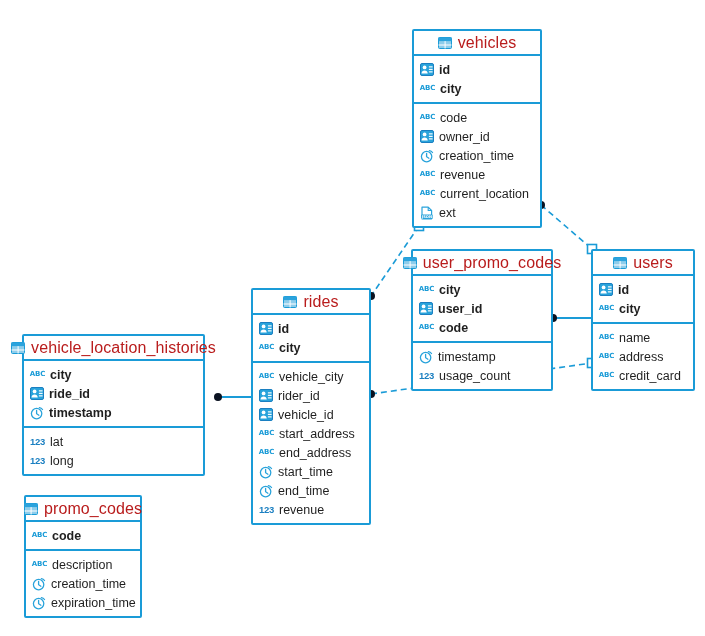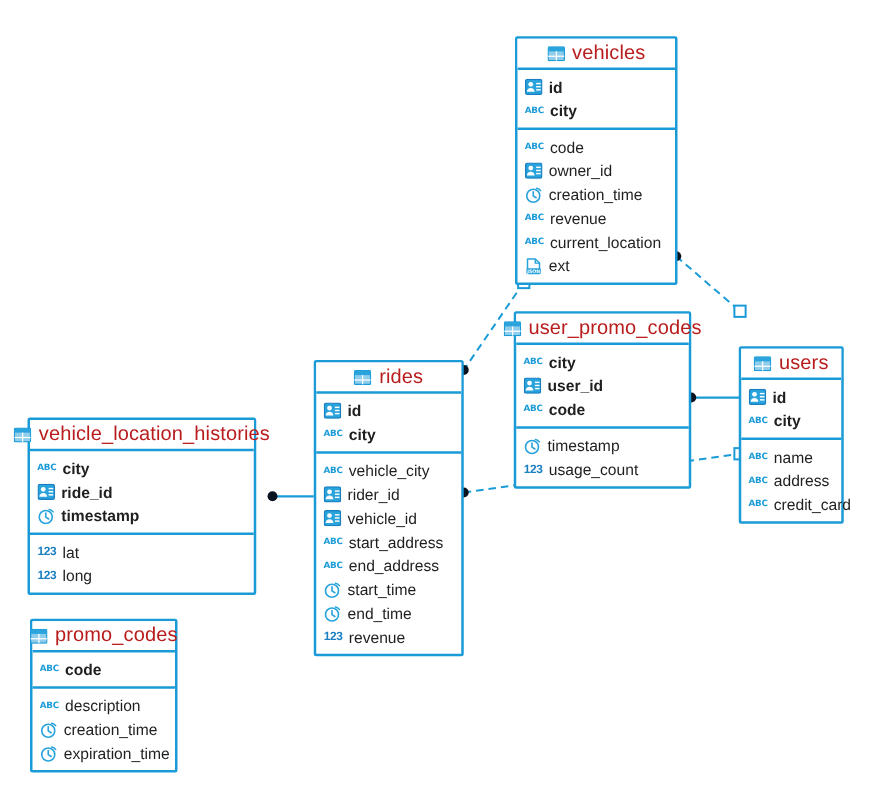--- a/index.html
+++ b/index.html
@@ -263,21 +263,21 @@
             </svg>
           </span>
           <span class="field-label">timestamp</span>
         </div>
         <div class="field">
           <span class="ico ico-123" style="width: 15px;">123</span>
           <span class="field-label">usage_count</span>
         </div>
       </div>
     </div>
-    <div class="entity" style="left: 591px; top: 249px; width: 84px; margin-top: 28px;">
+    <div class="entity" style="left: 591px; top: 249px; width: 104px;">
       <div class="entity-header">
         <span class="ico">
           <svg width="14" height="12" viewBox="0 0 14 12">
             <rect x="0.5" y="0.5" width="13" height="11" rx="1" fill="#8ecdeb" stroke="#1a9bd7"></rect>
             <rect x="0.5" y="0.5" width="13" height="3.6" fill="#2ba3dd"></rect>
             <rect x="6.6" y="4.1" width="1" height="7.4" fill="#ffffff"></rect>
             <rect x="0.5" y="7.5" width="13" height="1" fill="#ffffff"></rect>
           </svg>
         </span>
         <span class="entity-title">users</span>

